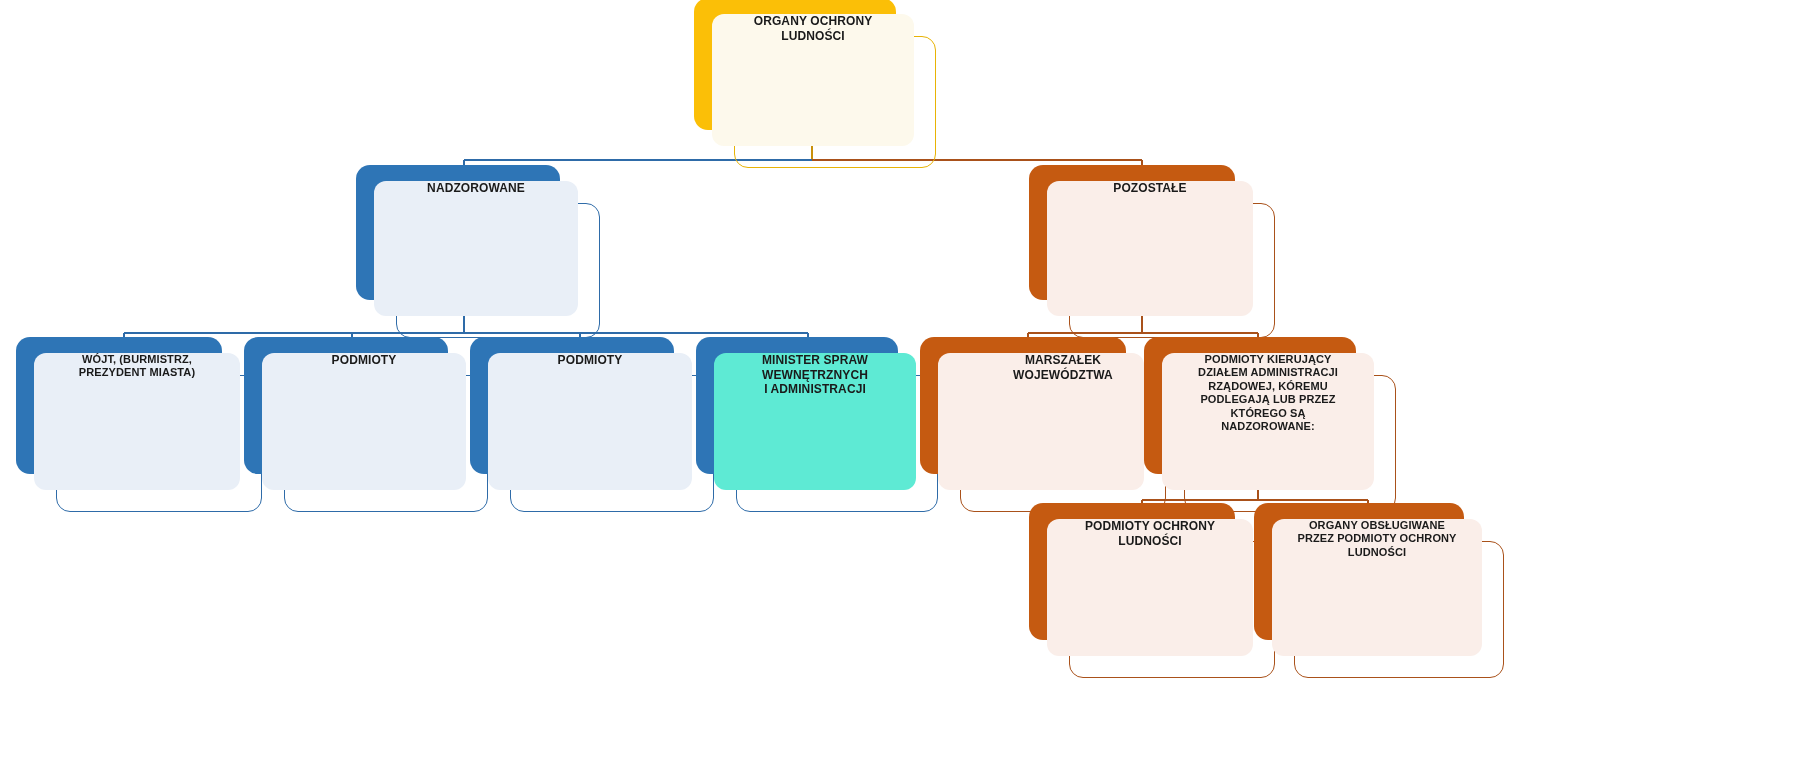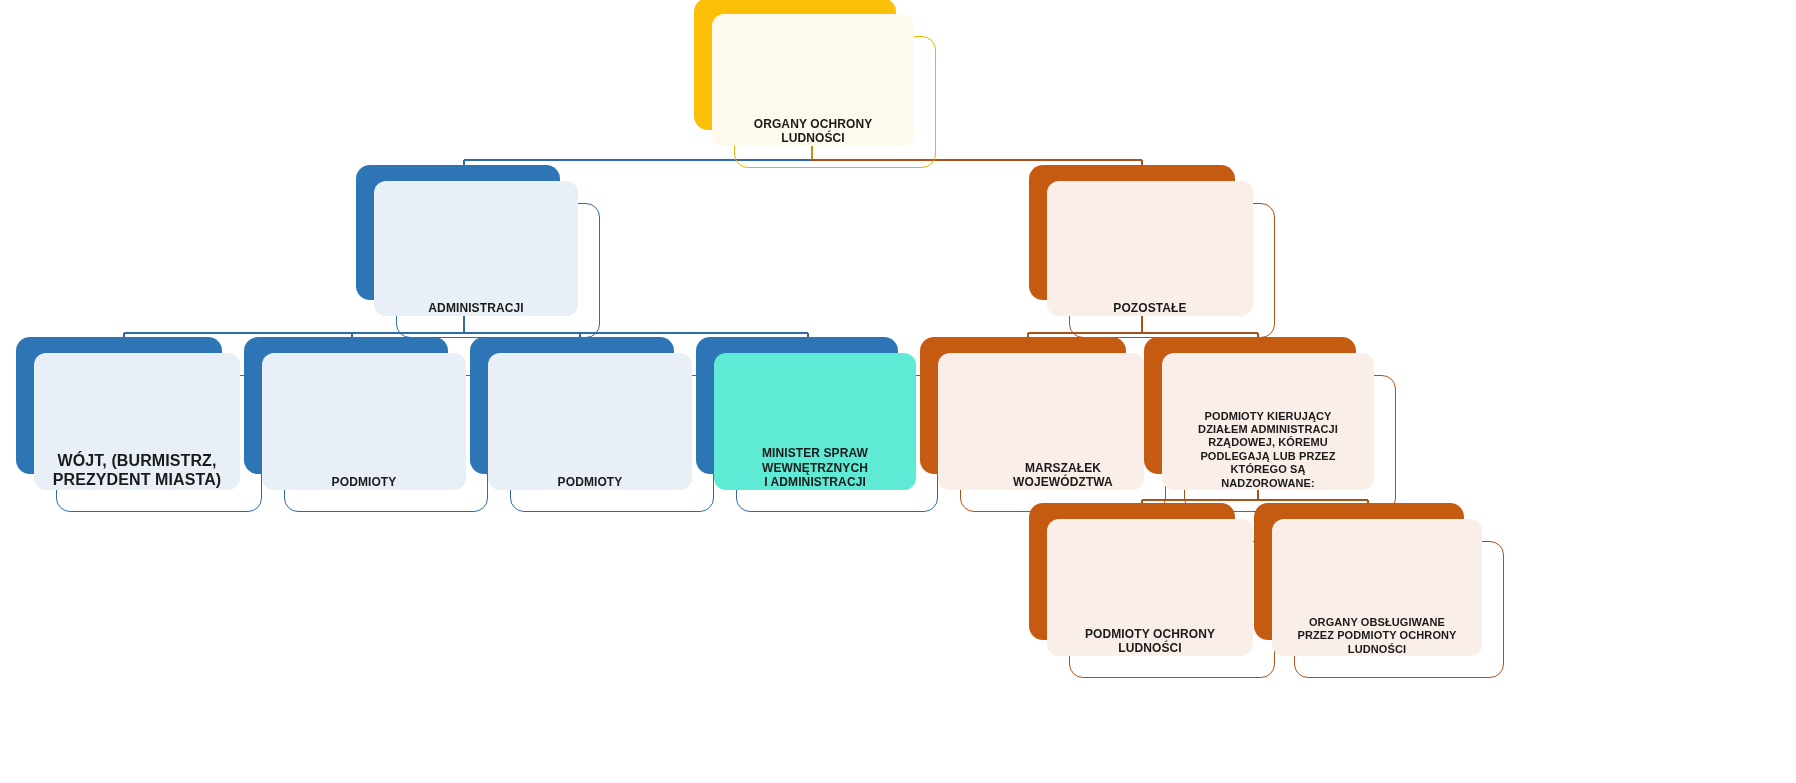--- a/index.html
+++ b/index.html
@@ -36,21 +36,21 @@
   .node .outline {
     position: absolute;
     border-radius: 14px;
     background: transparent;
   }
   
   .node .card {
     position: absolute;
     border-radius: 12px;
     display: flex;
-    align-items: flex-end;
+    align-items: flex-start;
     justify-content: center;
     text-align: center;
   }
   .node .label {
     font-weight: bold;
     color: #1a1a1a;
     line-height: 1.22;
     letter-spacing: 0.1px;
     padding: 0 6px;
     white-space: pre-line;
@@ -86,35 +86,35 @@
       <div class="outline" style="left: 22px; top: 22px; width: 202px; height: 132px; border: 1.5px solid rgb(232, 179, 5);"></div>
       <div class="card" style="left: 0px; top: 0px; width: 202px; height: 132px; background: rgb(253, 249, 236);">
         <div class="label" style="font-size: 12px;">ORGANY OCHRONY
 LUDNOŚCI</div>
       </div>
     </div>
     <div class="node" style="left: 374px; top: 181px; width: 204px; height: 135px;">
       <div class="slab" style="left: -18px; top: -16px; width: 204px; height: 135px; background: rgb(46, 117, 182);"></div>
       <div class="outline" style="left: 22px; top: 22px; width: 204px; height: 135px; border: 1.5px solid rgb(46, 107, 168);"></div>
       <div class="card" style="left: 0px; top: 0px; width: 204px; height: 135px; background: rgb(233, 239, 247);">
-        <div class="label" style="font-size: 12px;">ADMINISTRACJI</div>
+        <div class="label" style="font-size: 12px;">NADZOROWANE</div>
       </div>
     </div>
     <div class="node" style="left: 1047px; top: 181px; width: 206px; height: 135px;">
       <div class="slab" style="left: -18px; top: -16px; width: 206px; height: 135px; background: rgb(197, 90, 17);"></div>
       <div class="outline" style="left: 22px; top: 22px; width: 206px; height: 135px; border: 1.5px solid rgb(169, 81, 26);"></div>
       <div class="card" style="left: 0px; top: 0px; width: 206px; height: 135px; background: rgb(250, 238, 233);">
         <div class="label" style="font-size: 12px;">POZOSTAŁE</div>
       </div>
     </div>
     <div class="node" style="left: 34px; top: 353px; width: 206px; height: 137px;">
       <div class="slab" style="left: -18px; top: -16px; width: 206px; height: 137px; background: rgb(46, 117, 182);"></div>
       <div class="outline" style="left: 22px; top: 22px; width: 206px; height: 137px; border: 1.5px solid rgb(46, 107, 168);"></div>
       <div class="card" style="left: 0px; top: 0px; width: 206px; height: 137px; background: rgb(233, 239, 247);">
-        <div class="label" style="font-size: 16px;">WÓJT, (BURMISTRZ,
+        <div class="label" style="font-size: 11px;">WÓJT, (BURMISTRZ,
 PREZYDENT MIASTA)</div>
       </div>
     </div>
     <div class="node" style="left: 262px; top: 353px; width: 204px; height: 137px;">
       <div class="slab" style="left: -18px; top: -16px; width: 204px; height: 137px; background: rgb(46, 117, 182);"></div>
       <div class="outline" style="left: 22px; top: 22px; width: 204px; height: 137px; border: 1.5px solid rgb(46, 107, 168);"></div>
       <div class="card" style="left: 0px; top: 0px; width: 204px; height: 137px; background: rgb(233, 239, 247);">
         <div class="label" style="font-size: 12px;">PODMIOTY</div>
       </div>
     </div>

